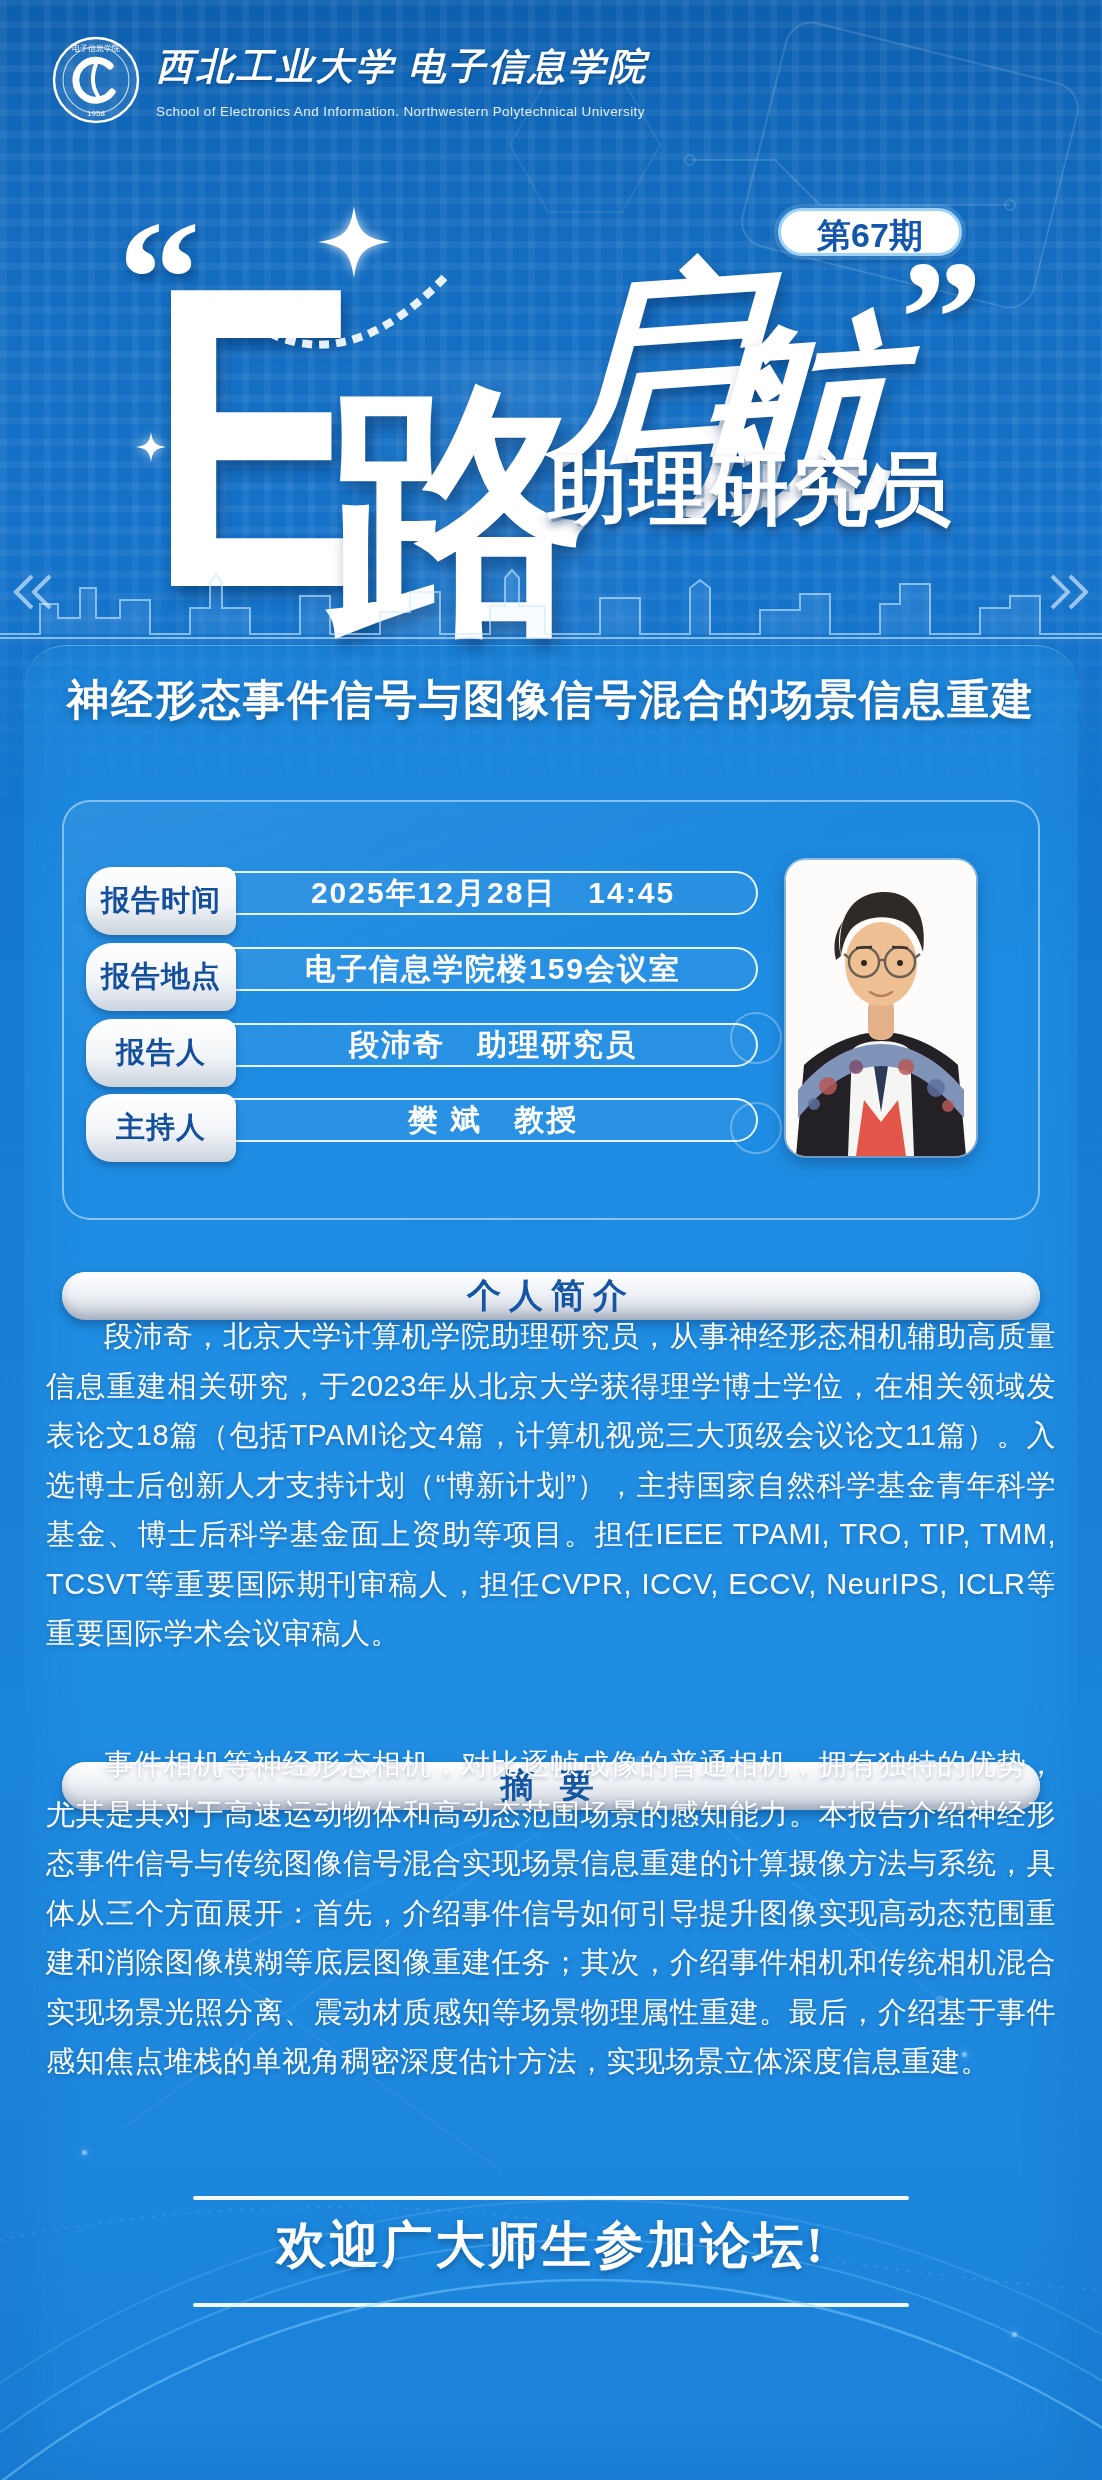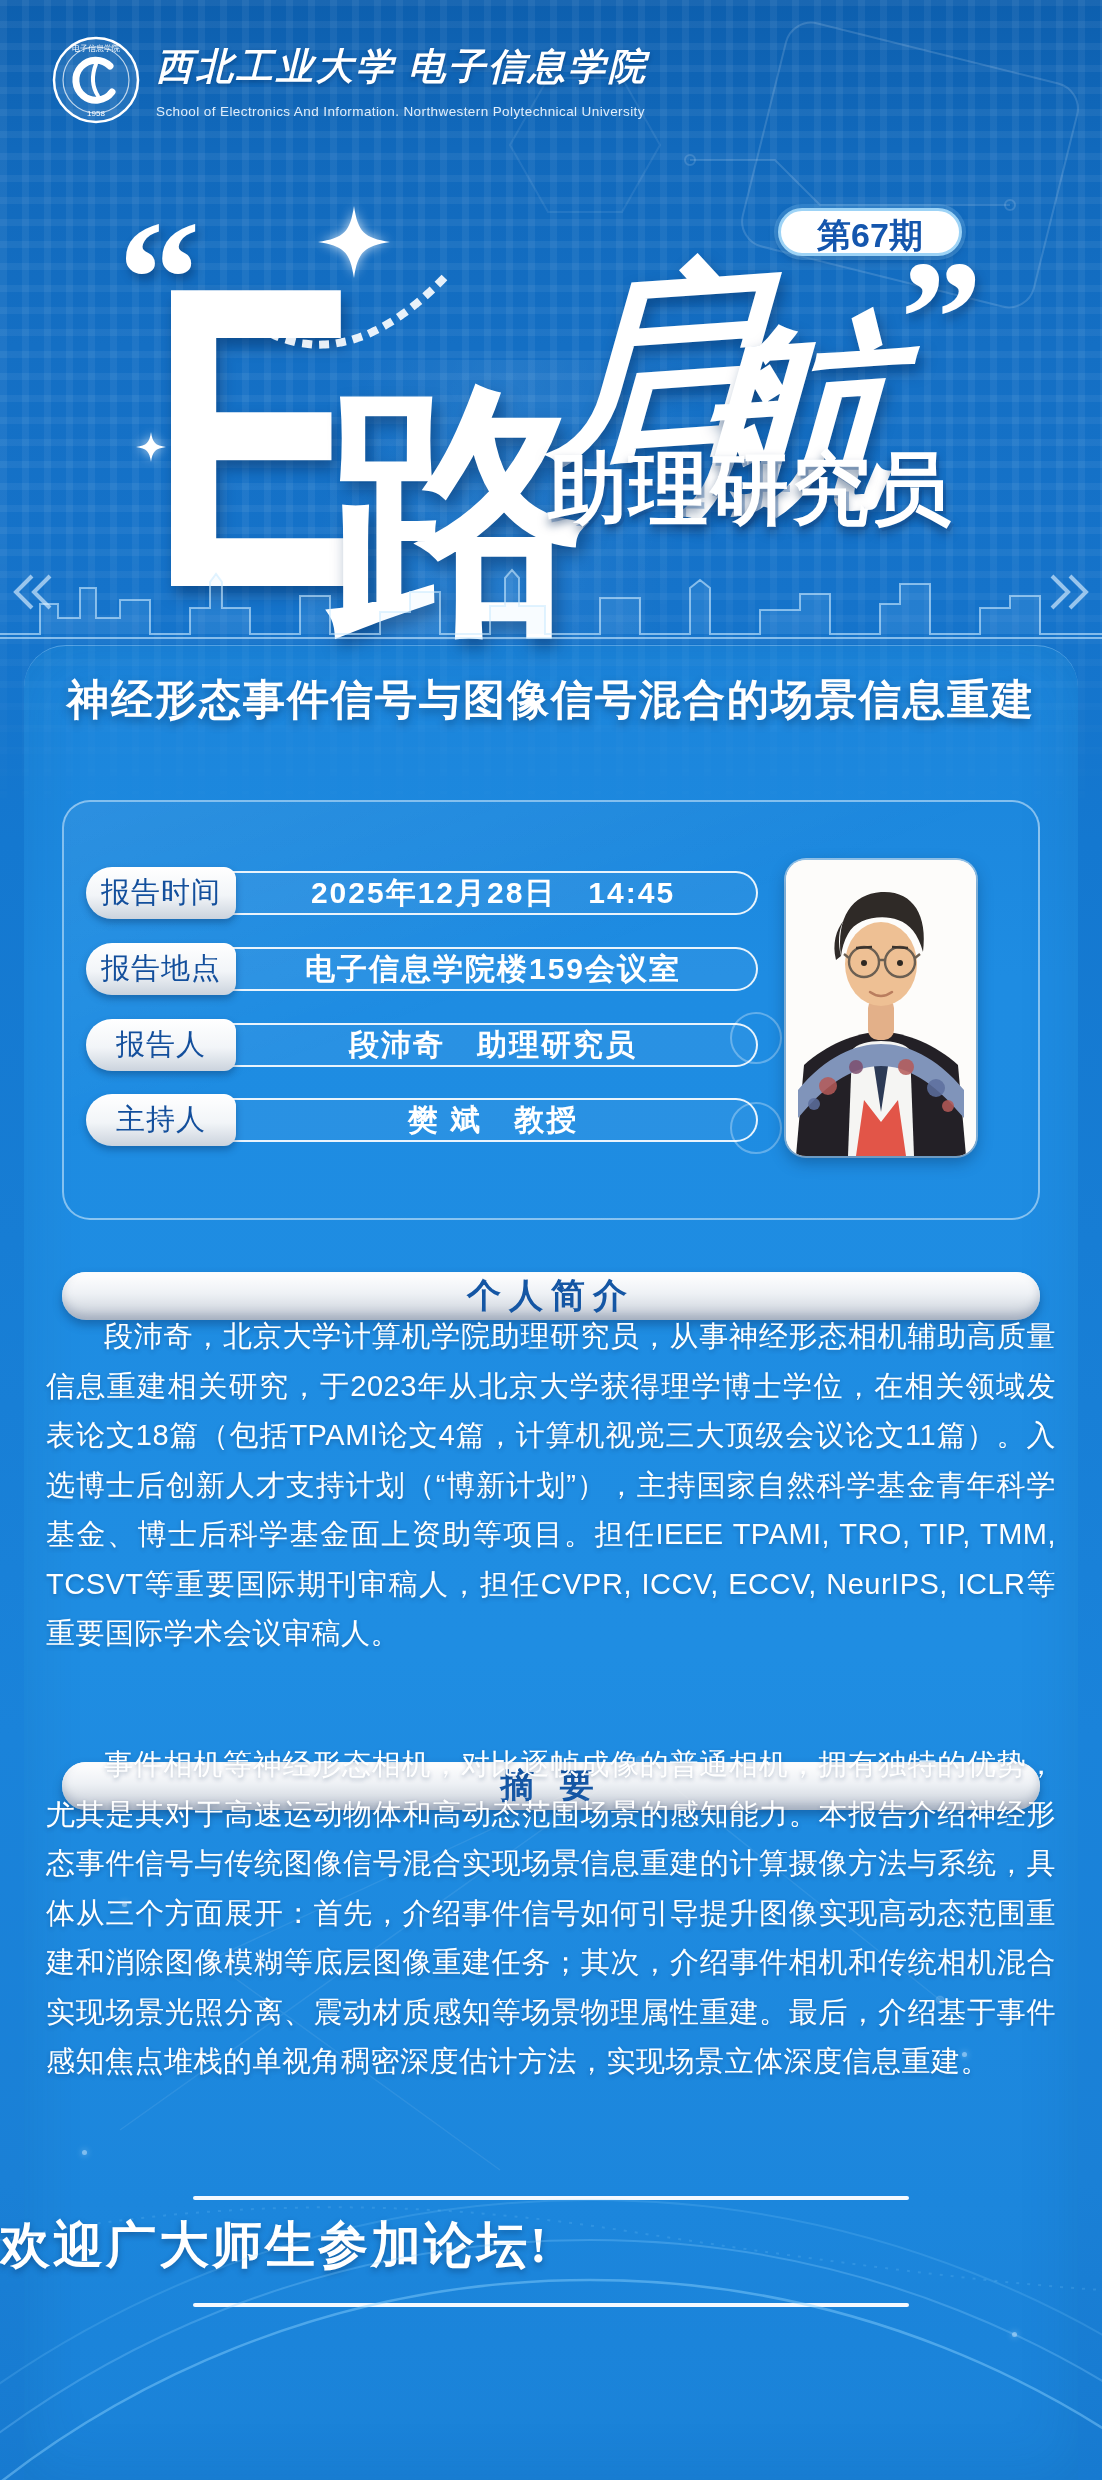--- a/index.html
+++ b/index.html
@@ -92,26 +92,26 @@
   }
   .info-row { position:absolute; left:24px; width:670px; height:44px; }
   .row1 { top:69px; } .row2 { top:145px; } .row3 { top:221px; } .row4 { top:296px; }
   .value-pill {
     position:absolute; inset:0; border:2px solid rgba(255,255,255,.9); border-radius:24px;
     background:rgba(255,255,255,.05); box-sizing:border-box;
     display:flex; align-items:center; justify-content:center; padding-left:140px;
     color:#fff; font-size:30px; font-weight:600; letter-spacing:2px; white-space:pre;
   }
   .label-pill {
-    position:absolute; left:-2px; top:-4px; width:150px; height:52px;
+    position:absolute; left:-2px; top:-4px; width:150px; height:68px;
     border-radius:26px 12px 12px 26px;
     background:linear-gradient(180deg,#ffffff 0%,#f2f5f8 55%,#cbd3dd 100%);
     box-shadow:0 4px 7px rgba(5,40,85,.35);
     display:flex; align-items:center; justify-content:center;
-    color:#134f9c; font-size:29px; font-weight:400; letter-spacing:1px;
+    color:#134f9c; font-size:29px; font-weight:700; letter-spacing:1px;
   }
   .deco-circle { position:absolute; border:2px solid rgba(255,255,255,.3); border-radius:50%; }
   .speaker-photo {
     position:absolute; left:722px; top:58px; width:190px; height:296px; border-radius:20px;
     overflow:hidden; background:#fdfdfd; box-shadow:0 6px 16px rgba(5,40,80,.4), 0 0 0 2px rgba(255,255,255,.55);
   }
   
   .section-bar {
     position:absolute; left:62px; width:978px; height:48px; border-radius:24px;
     background:linear-gradient(180deg,#ffffff 0%,#eef1f5 45%,#c6cdd7 100%);
@@ -123,21 +123,21 @@
   .para {
     position:absolute; left:46px; width:1010px; color:#fff;
     font-size:29px; line-height:49.5px; text-align:justify; text-indent:2em;
     letter-spacing:.5px; text-shadow:0 2px 4px rgba(5,40,85,.3);
   }
   .para-bio { top:1312px; } .para-abs { top:1740px; }
   
   .footer-line { position:absolute; left:193px; width:716px; height:4px; background:#f4f9ff; border-radius:2px; }
   .fl-top { top:2196px; } .fl-bottom { top:2303px; }
   .welcome {
-    position:absolute; left:0; right:0; top:2212px; text-align:left;
+    position:absolute; left:0; right:0; top:2212px; text-align:center;
     font-family:"Liberation Serif","DejaVu Serif",serif; font-size:50px; font-weight:700;
     letter-spacing:3px; color:#fff; text-shadow:0 3px 6px rgba(5,40,85,.4);
   }
   .glow-dot { position:absolute; width:5px; height:5px; border-radius:50%; background:#cfeaff; opacity:.55; box-shadow:0 0 6px #cfeaff; }
   .circuit, .globe, .network { position:absolute; pointer-events:none; }
 </style>
 </head>
 <body>
 
 <div class="poster">

